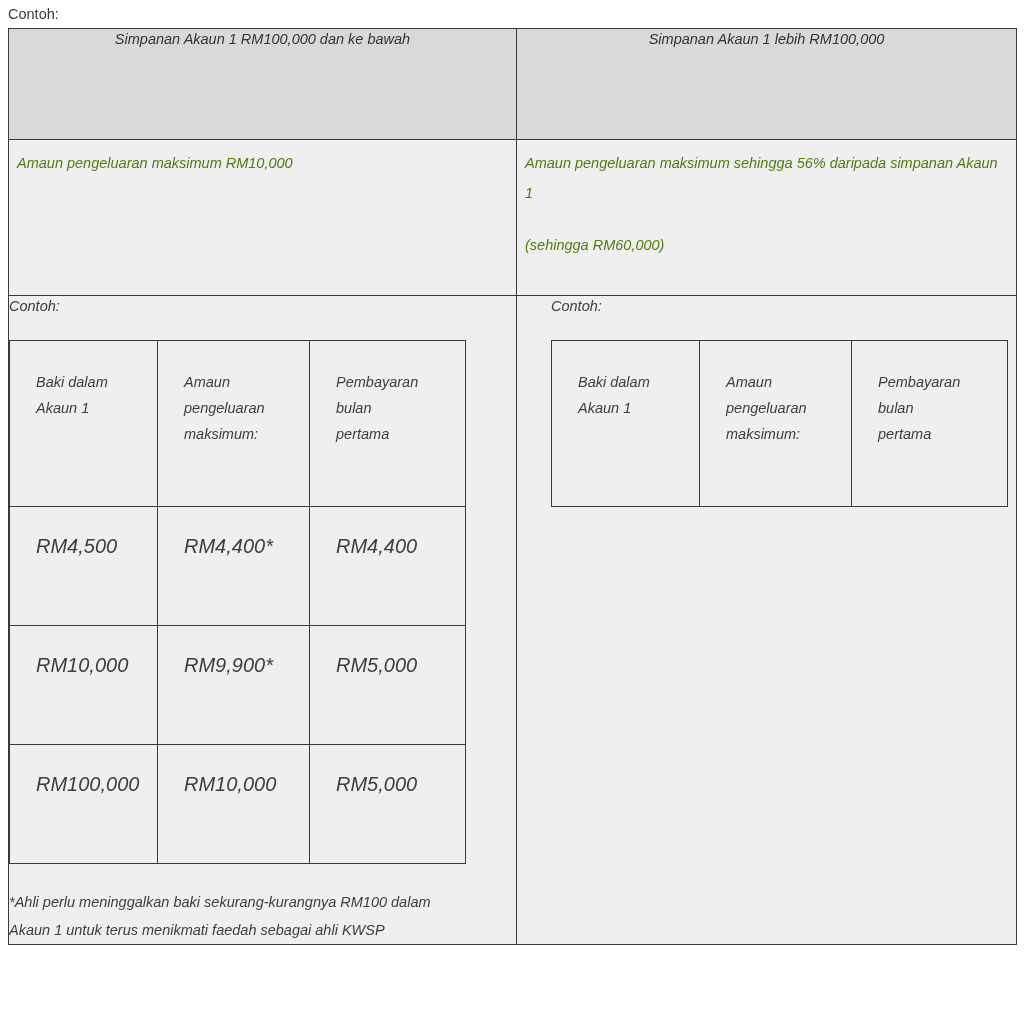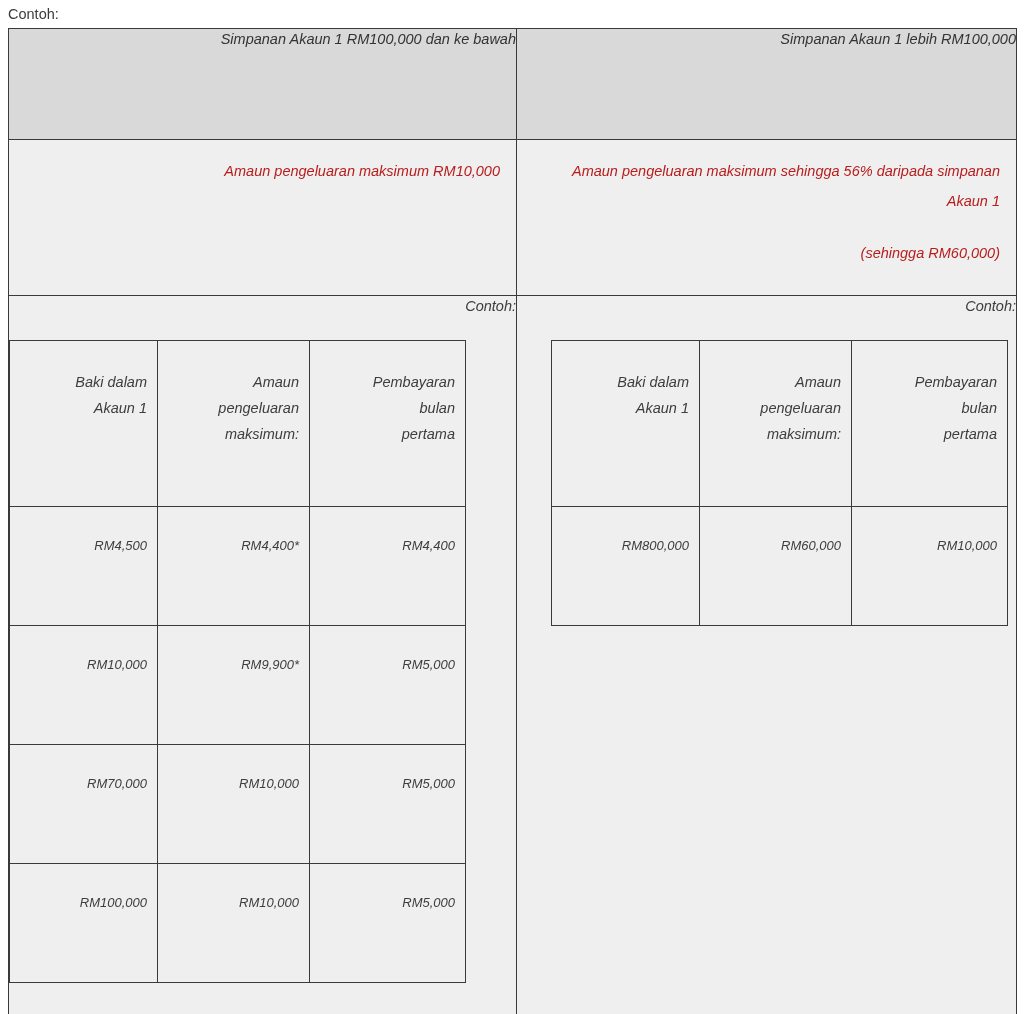--- a/index.html
+++ b/index.html
@@ -39,21 +39,20 @@
     top: 28px;
     width: 1008px;
     border-collapse: collapse;
     table-layout: fixed;
     background: #efefef;
   }
   .outer-table td {
     border: 1.5px solid #3a3a3a;
     vertical-align: top;
     padding: 0;
-    text-align: right;
   }
 
   .head-cell {
     background: #d9d9d9;
     height: 110px;
     text-align: center;
     vertical-align: middle;
     padding: 0 16px;
   }
   .head-cell .head-text {
@@ -62,25 +61,25 @@
     line-height: 20px;
     color: #333333;
   }
 
   .desc-cell {
     background: #efefef;
     height: 155px;
     padding: 28px 34px 10px 38px;
   }
   .desc-cell p {
-    margin: 16px;
+    margin: 8px;
     font-style: italic;
     font-size: 14.5px;
     line-height: 30px;
-    color: #b91c1c;
+    color: #4d7c0f;
   }
   .desc-cell p + p {
     margin-top: 22px;
   }
 
   .example-cell {
     background: #efefef;
     padding: 26px 16px 0 38px;
     vertical-align: top;
   }
@@ -118,23 +117,23 @@
   .inner-table .th-cell span {
     display: block;
     font-style: italic;
     font-size: 14.5px;
     line-height: 26px;
     color: #3d3d3d;
   }
 
   .inner-table .td-cell {
     height: 90px;
-    padding: 28px 10px 0 14px;
-    font-style: italic;
-    font-size: 13px;
+    padding: 28px 10px 0 26px;
+    font-style: italic;
+    font-size: 20px;
     line-height: 22px;
     color: #3d3d3d;
   }
 
   .footnote {
     margin-top: 24px;
     font-style: italic;
     font-size: 14.5px;
     line-height: 28px;
     color: #3d3d3d;
@@ -208,25 +207,20 @@
                 <td class="td-cell">RM4,500</td>
                 <td class="td-cell">RM4,400*</td>
                 <td class="td-cell">RM4,400</td>
               </tr>
               <tr>
                 <td class="td-cell">RM10,000</td>
                 <td class="td-cell">RM9,900*</td>
                 <td class="td-cell">RM5,000</td>
               </tr>
               <tr>
-                <td class="td-cell">RM70,000</td>
-                <td class="td-cell">RM10,000</td>
-                <td class="td-cell">RM5,000</td>
-              </tr>
-              <tr>
                 <td class="td-cell">RM100,000</td>
                 <td class="td-cell">RM10,000</td>
                 <td class="td-cell">RM5,000</td>
               </tr>
             </tbody>
           </table>
 
           <div class="footnote">*Ahli perlu meninggalkan baki sekurang-kurangnya RM100 dalam Akaun 1 untuk terus menikmati faedah sebagai ahli KWSP</div>
 
         </td>
@@ -250,25 +244,20 @@
                   <span>Amaun</span>
                   <span>pengeluaran</span>
                   <span>maksimum:</span>
                 </td>
                 <td class="th-cell">
                   <span>Pembayaran</span>
                   <span>bulan</span>
                   <span>pertama</span>
                 </td>
               </tr>
-              <tr>
-                <td class="td-cell">RM800,000</td>
-                <td class="td-cell">RM60,000</td>
-                <td class="td-cell">RM10,000</td>
-              </tr>
             </tbody>
           </table>
           <div class="spacer-bottom"></div>
         </td>
       </tr>
     </tbody>
   </table>
 
 </div>
 

